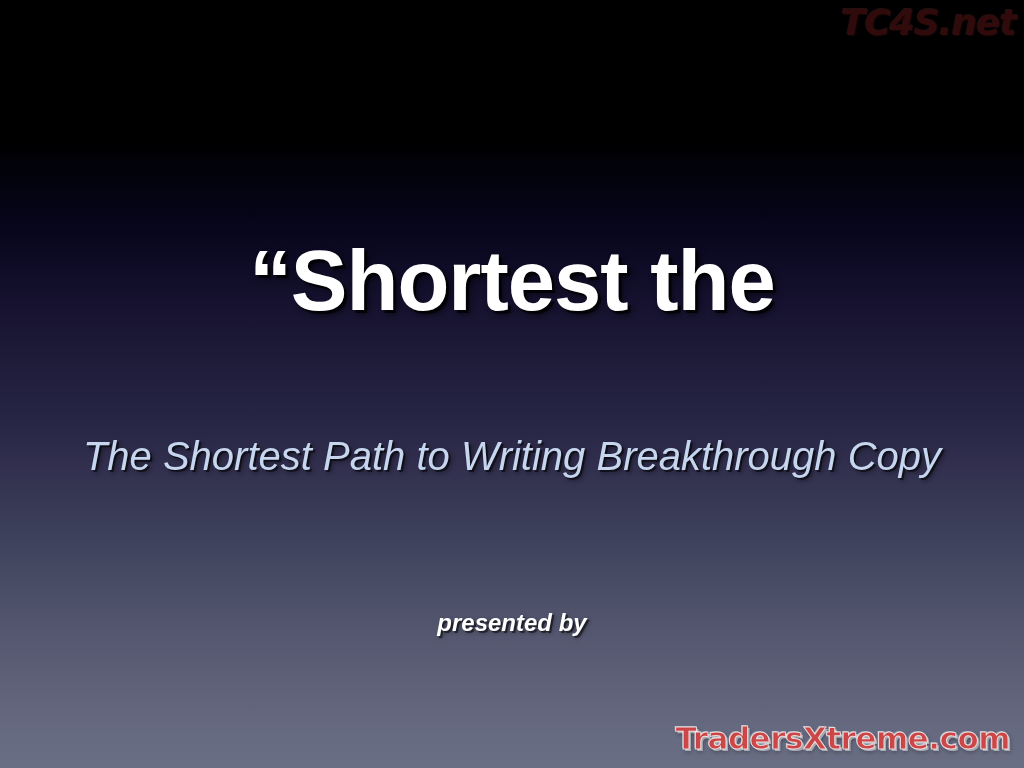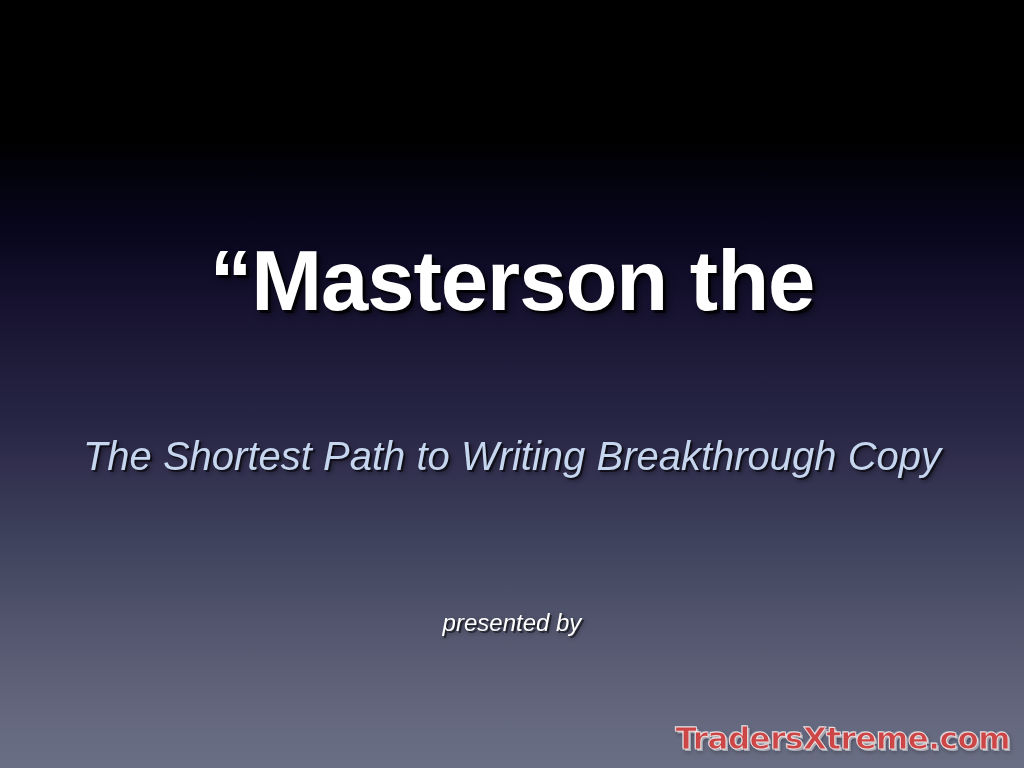--- a/index.html
+++ b/index.html
@@ -126,21 +126,21 @@
   .presenter-block {
     position: absolute;
     left: 0;
     right: 0;
     top: 608px;
     text-align: center;
   }
   .presented-by {
     font-family: "Liberation Sans", sans-serif;
     font-style: italic;
-    font-weight: normal;
+    font-weight: bold;
     font-size: 24px;
     line-height: 30px;
     color: #ffffff;
     text-shadow:
       2px 2px 0px rgba(0,0,0,0.5),
       2px 2px 4px rgba(0,0,0,0.4);
   }
   .presenter-names {
     margin-top: 6px;
     font-family: "Liberation Sans", sans-serif;
@@ -170,23 +170,24 @@
       2px 3px 4px rgba(0,0,0,0.35);
     user-select: none;
     text-align: right;
   }
 </style>
 </head>
 <body>
 
 <div class="slide">
 
+  <div class="wm-top">TC4S.net</div>
 
   <div class="title-block">
-    <div class="title-line">“Masterson the</div>
+    <div class="title-line">“Shortest the</div>
   </div>
 
 
   <div class="subtitle">The Shortest Path to Writing Breakthrough Copy</div>
 
   <div class="presenter-block">
     <div class="presented-by">presented by</div>
   </div>
 
   <div class="wm-bottom">TradersXtreme.com</div>

